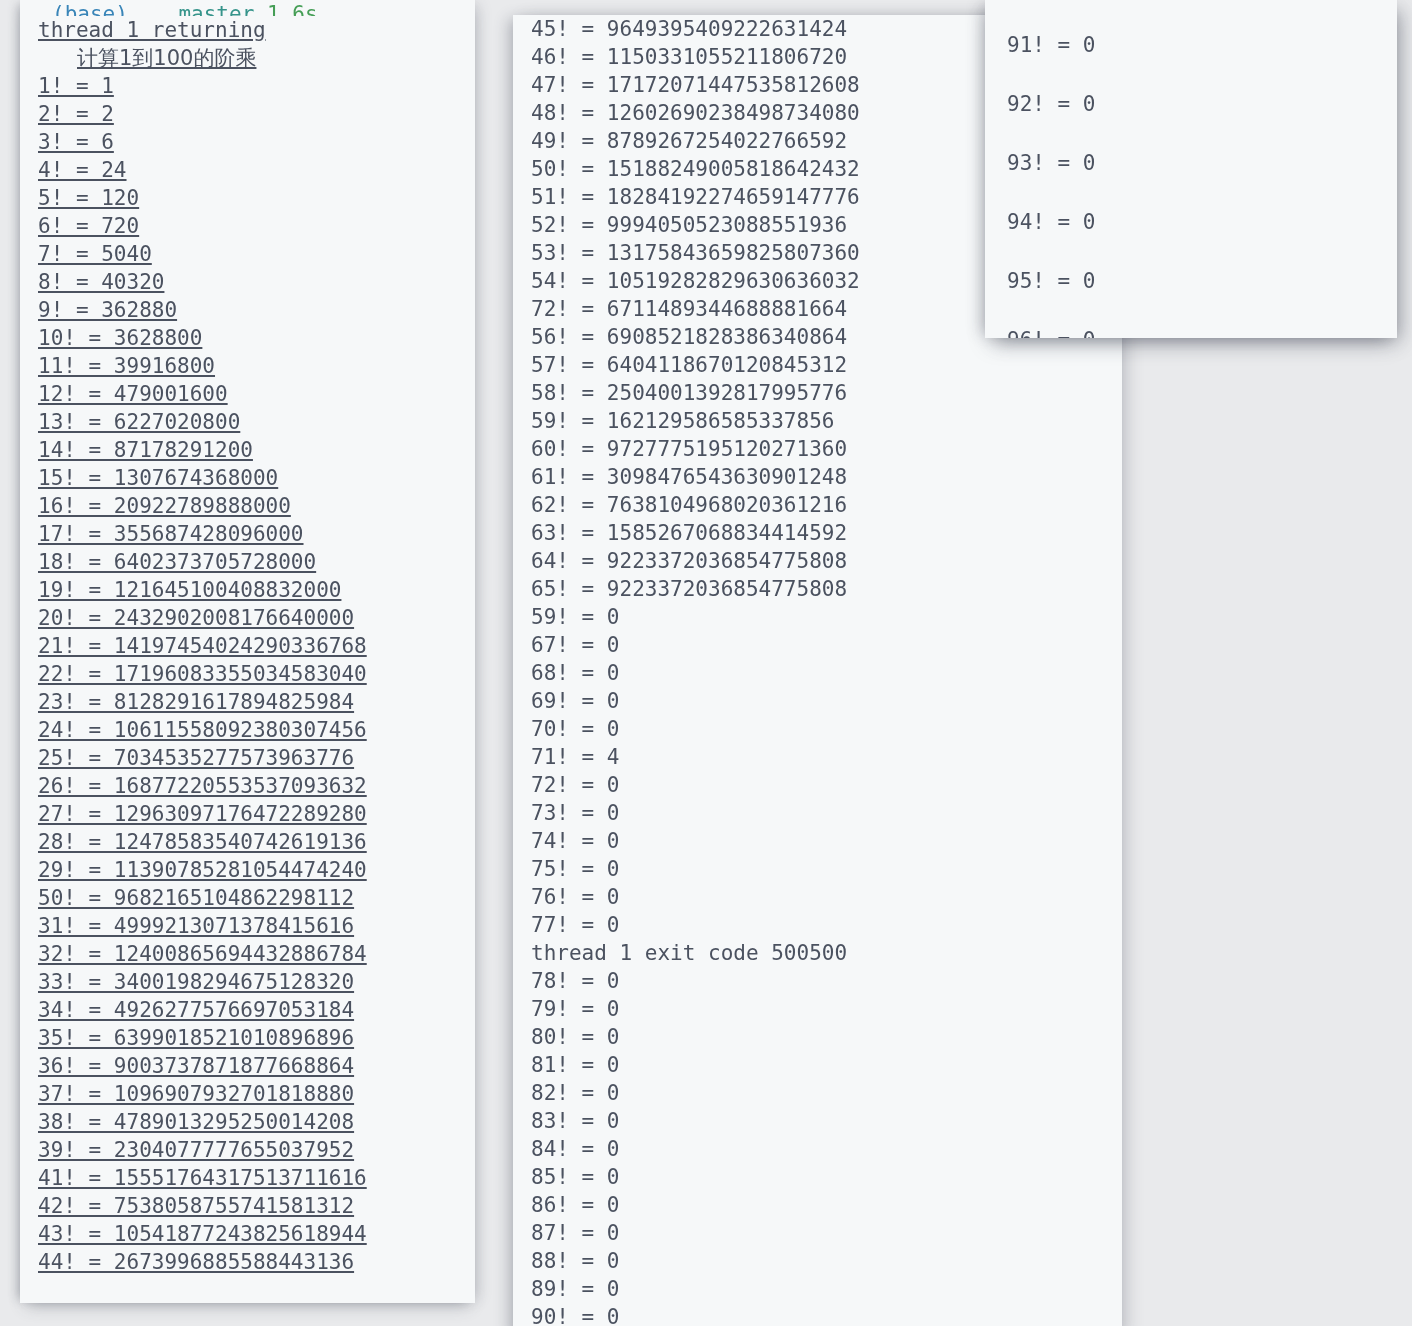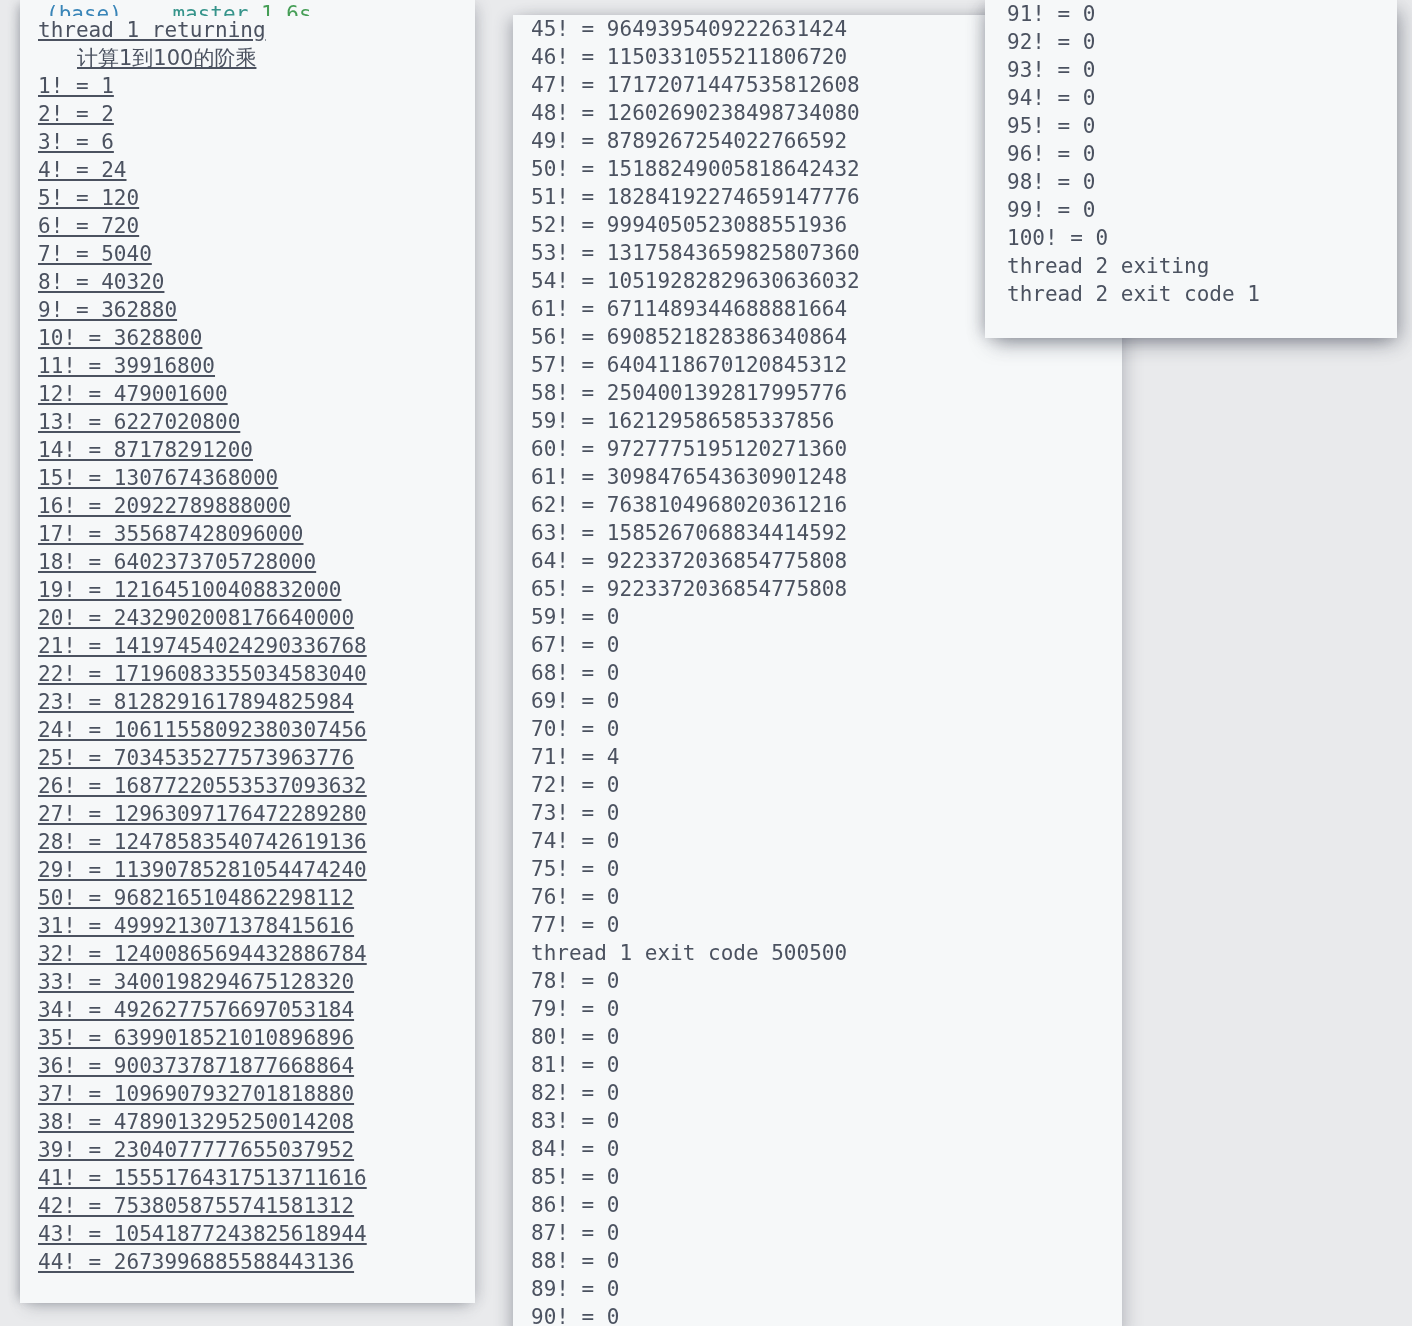--- a/index.html
+++ b/index.html
@@ -63,31 +63,32 @@
     font-size: 21px;
     line-height: 28px;
     height: 28px;
     color: #4b5260;
     white-space: pre;
     letter-spacing: 0px;
   }
 
   #panel-left .line  { padding-left: 18px; text-decoration: underline; }
   #panel-middle .line { padding-left: 18px; }
-  #panel-right .line  { padding-left: 22px; }
+  #panel-right .line  { padding-left: 22px; margin-top: 31px; }
 
   
   .prompt-line {
     font-size: 21px;
     line-height: 28px;
     height: 16px;
     white-space: pre;
     overflow: hidden;
     padding-left: 26px;
     opacity: 0.95;
+    margin-left: 6px;
   }
   .prompt-seg-blue  { color: #2f7fb5; }
   .prompt-seg-dark  { color: #5a6270; }
   .prompt-seg-teal  { color: #2c8f86; }
   .prompt-seg-green { color: #3c9a4e; }
 
   .cjk {
     font-family: "DejaVu Sans", "Liberation Sans", sans-serif;
     margin-left: 39px;
   }
@@ -151,21 +152,21 @@
       <div class="line">45! = 9649395409222631424</div>
       <div class="line">46! = 1150331055211806720</div>
       <div class="line">47! = 17172071447535812608</div>
       <div class="line">48! = 12602690238498734080</div>
       <div class="line">49! = 8789267254022766592</div>
       <div class="line">50! = 15188249005818642432</div>
       <div class="line">51! = 18284192274659147776</div>
       <div class="line">52! = 9994050523088551936</div>
       <div class="line">53! = 13175843659825807360</div>
       <div class="line">54! = 10519282829630636032</div>
-      <div class="line">61! = 6711489344688881664</div>
+      <div class="line">72! = 6711489344688881664</div>
       <div class="line">56! = 6908521828386340864</div>
       <div class="line">57! = 6404118670120845312</div>
       <div class="line">58! = 2504001392817995776</div>
       <div class="line">59! = 162129586585337856</div>
       <div class="line">60! = 9727775195120271360</div>
       <div class="line">61! = 3098476543630901248</div>
       <div class="line">62! = 7638104968020361216</div>
       <div class="line">63! = 1585267068834414592</div>
       <div class="line">64! = 9223372036854775808</div>
       <div class="line">65! = 9223372036854775808</div>

